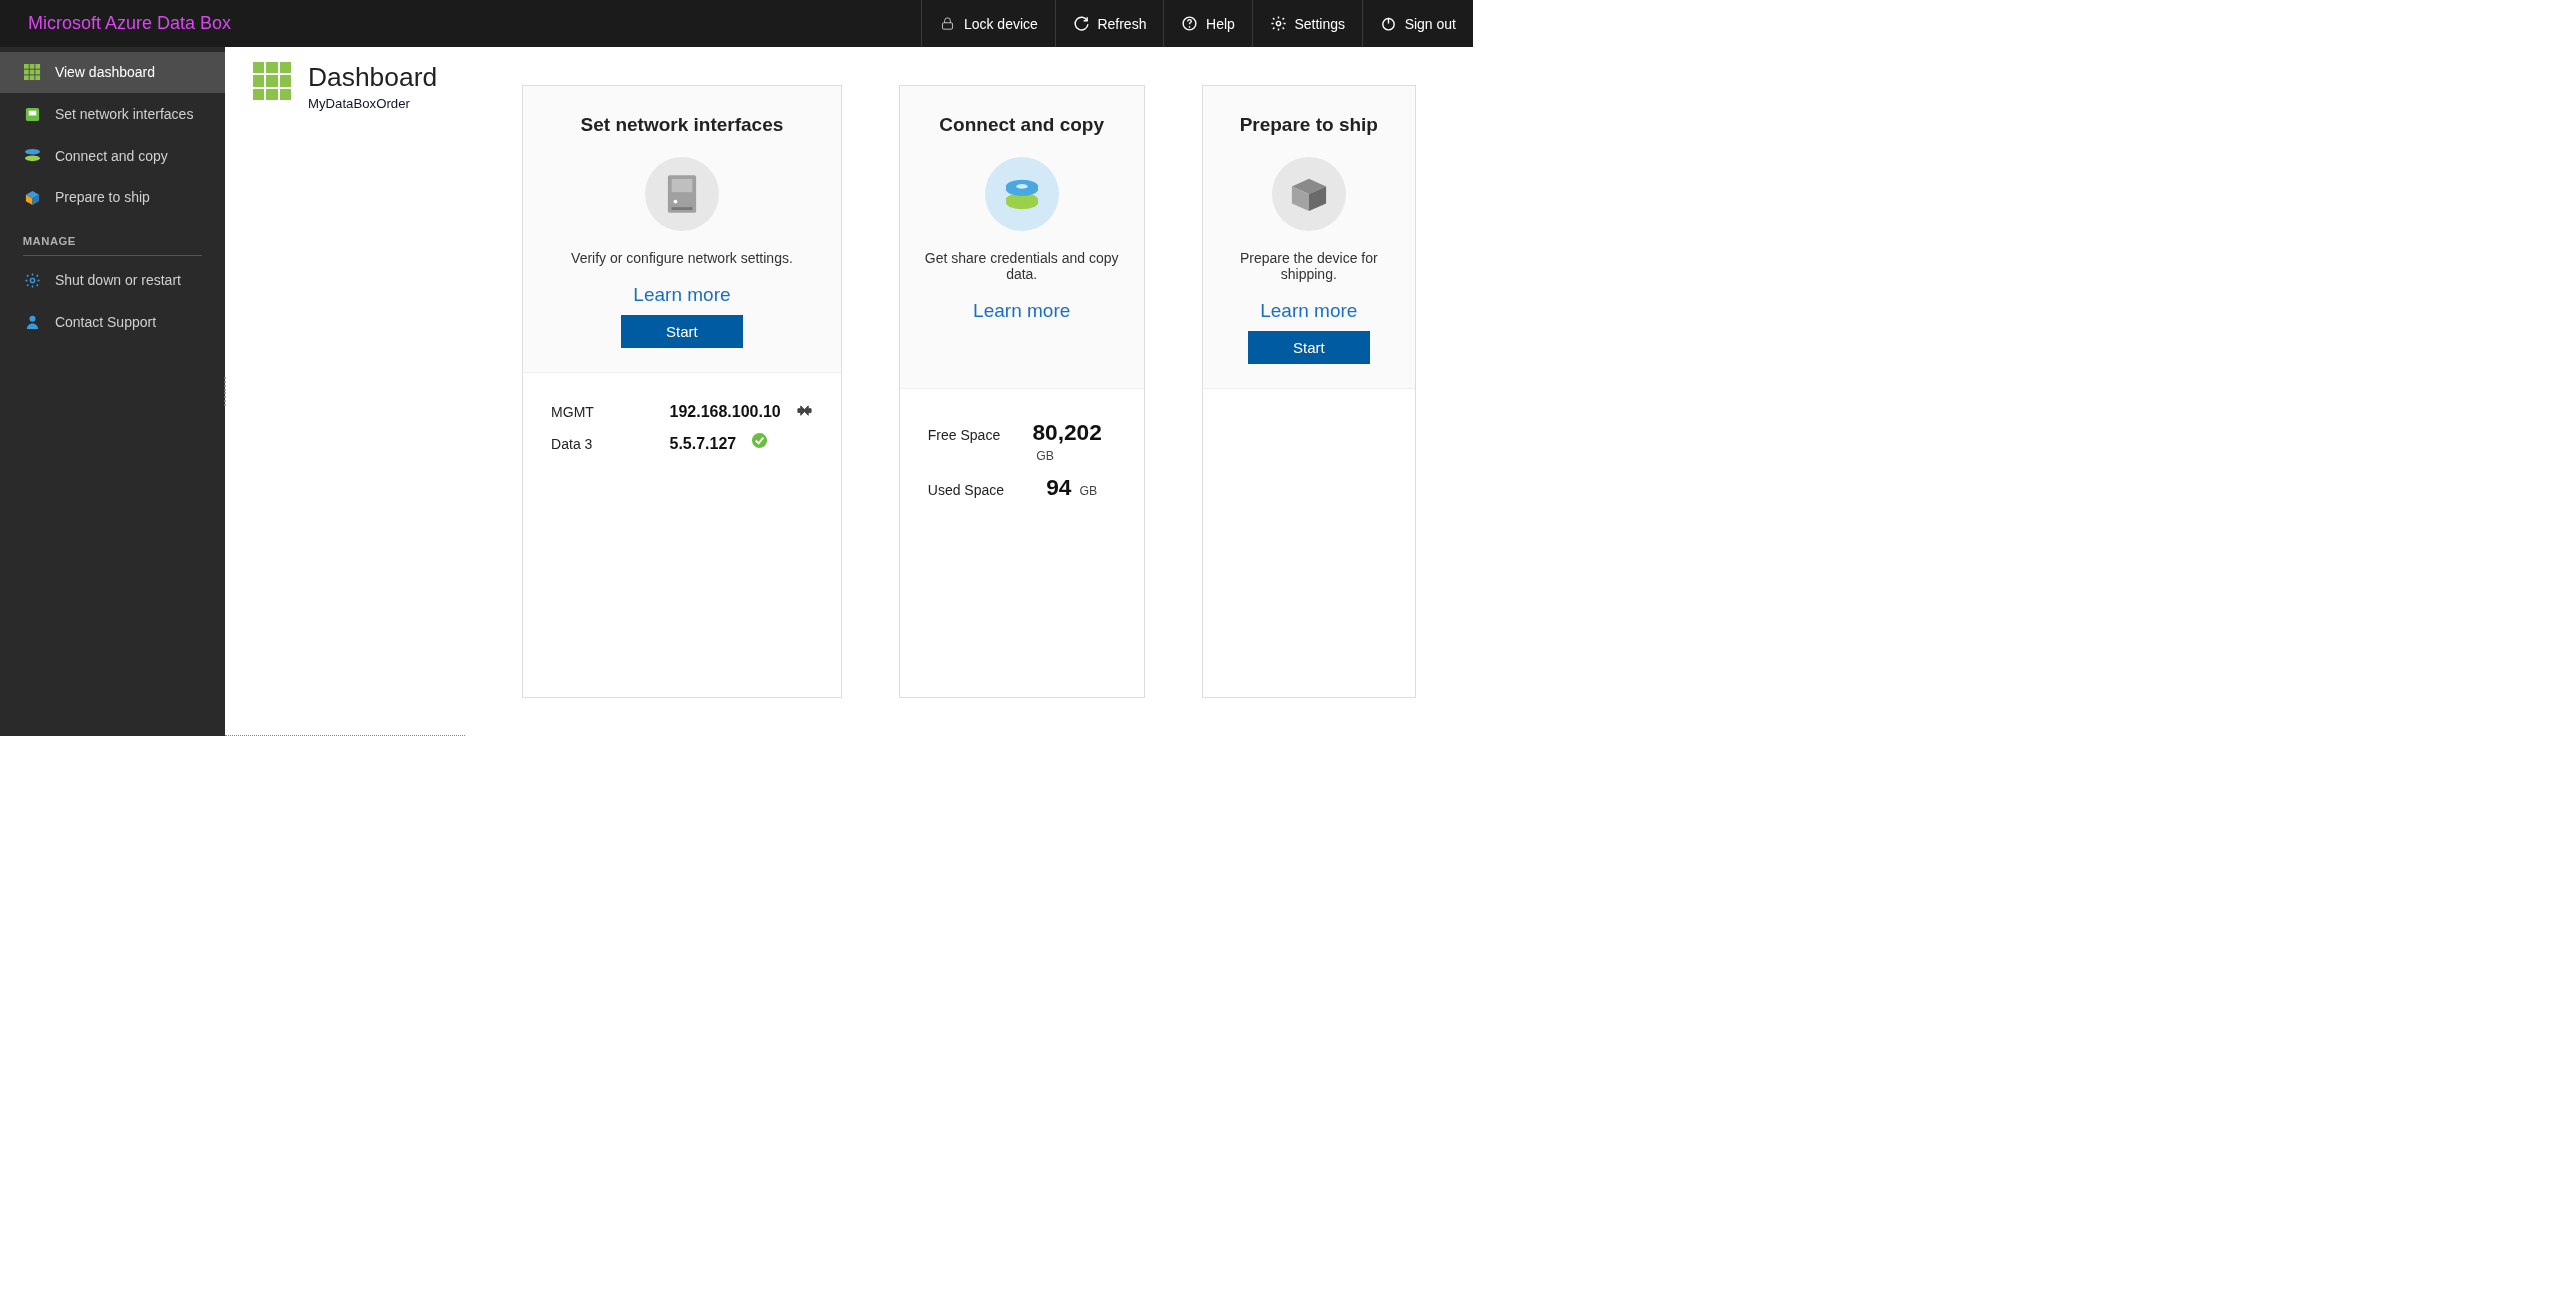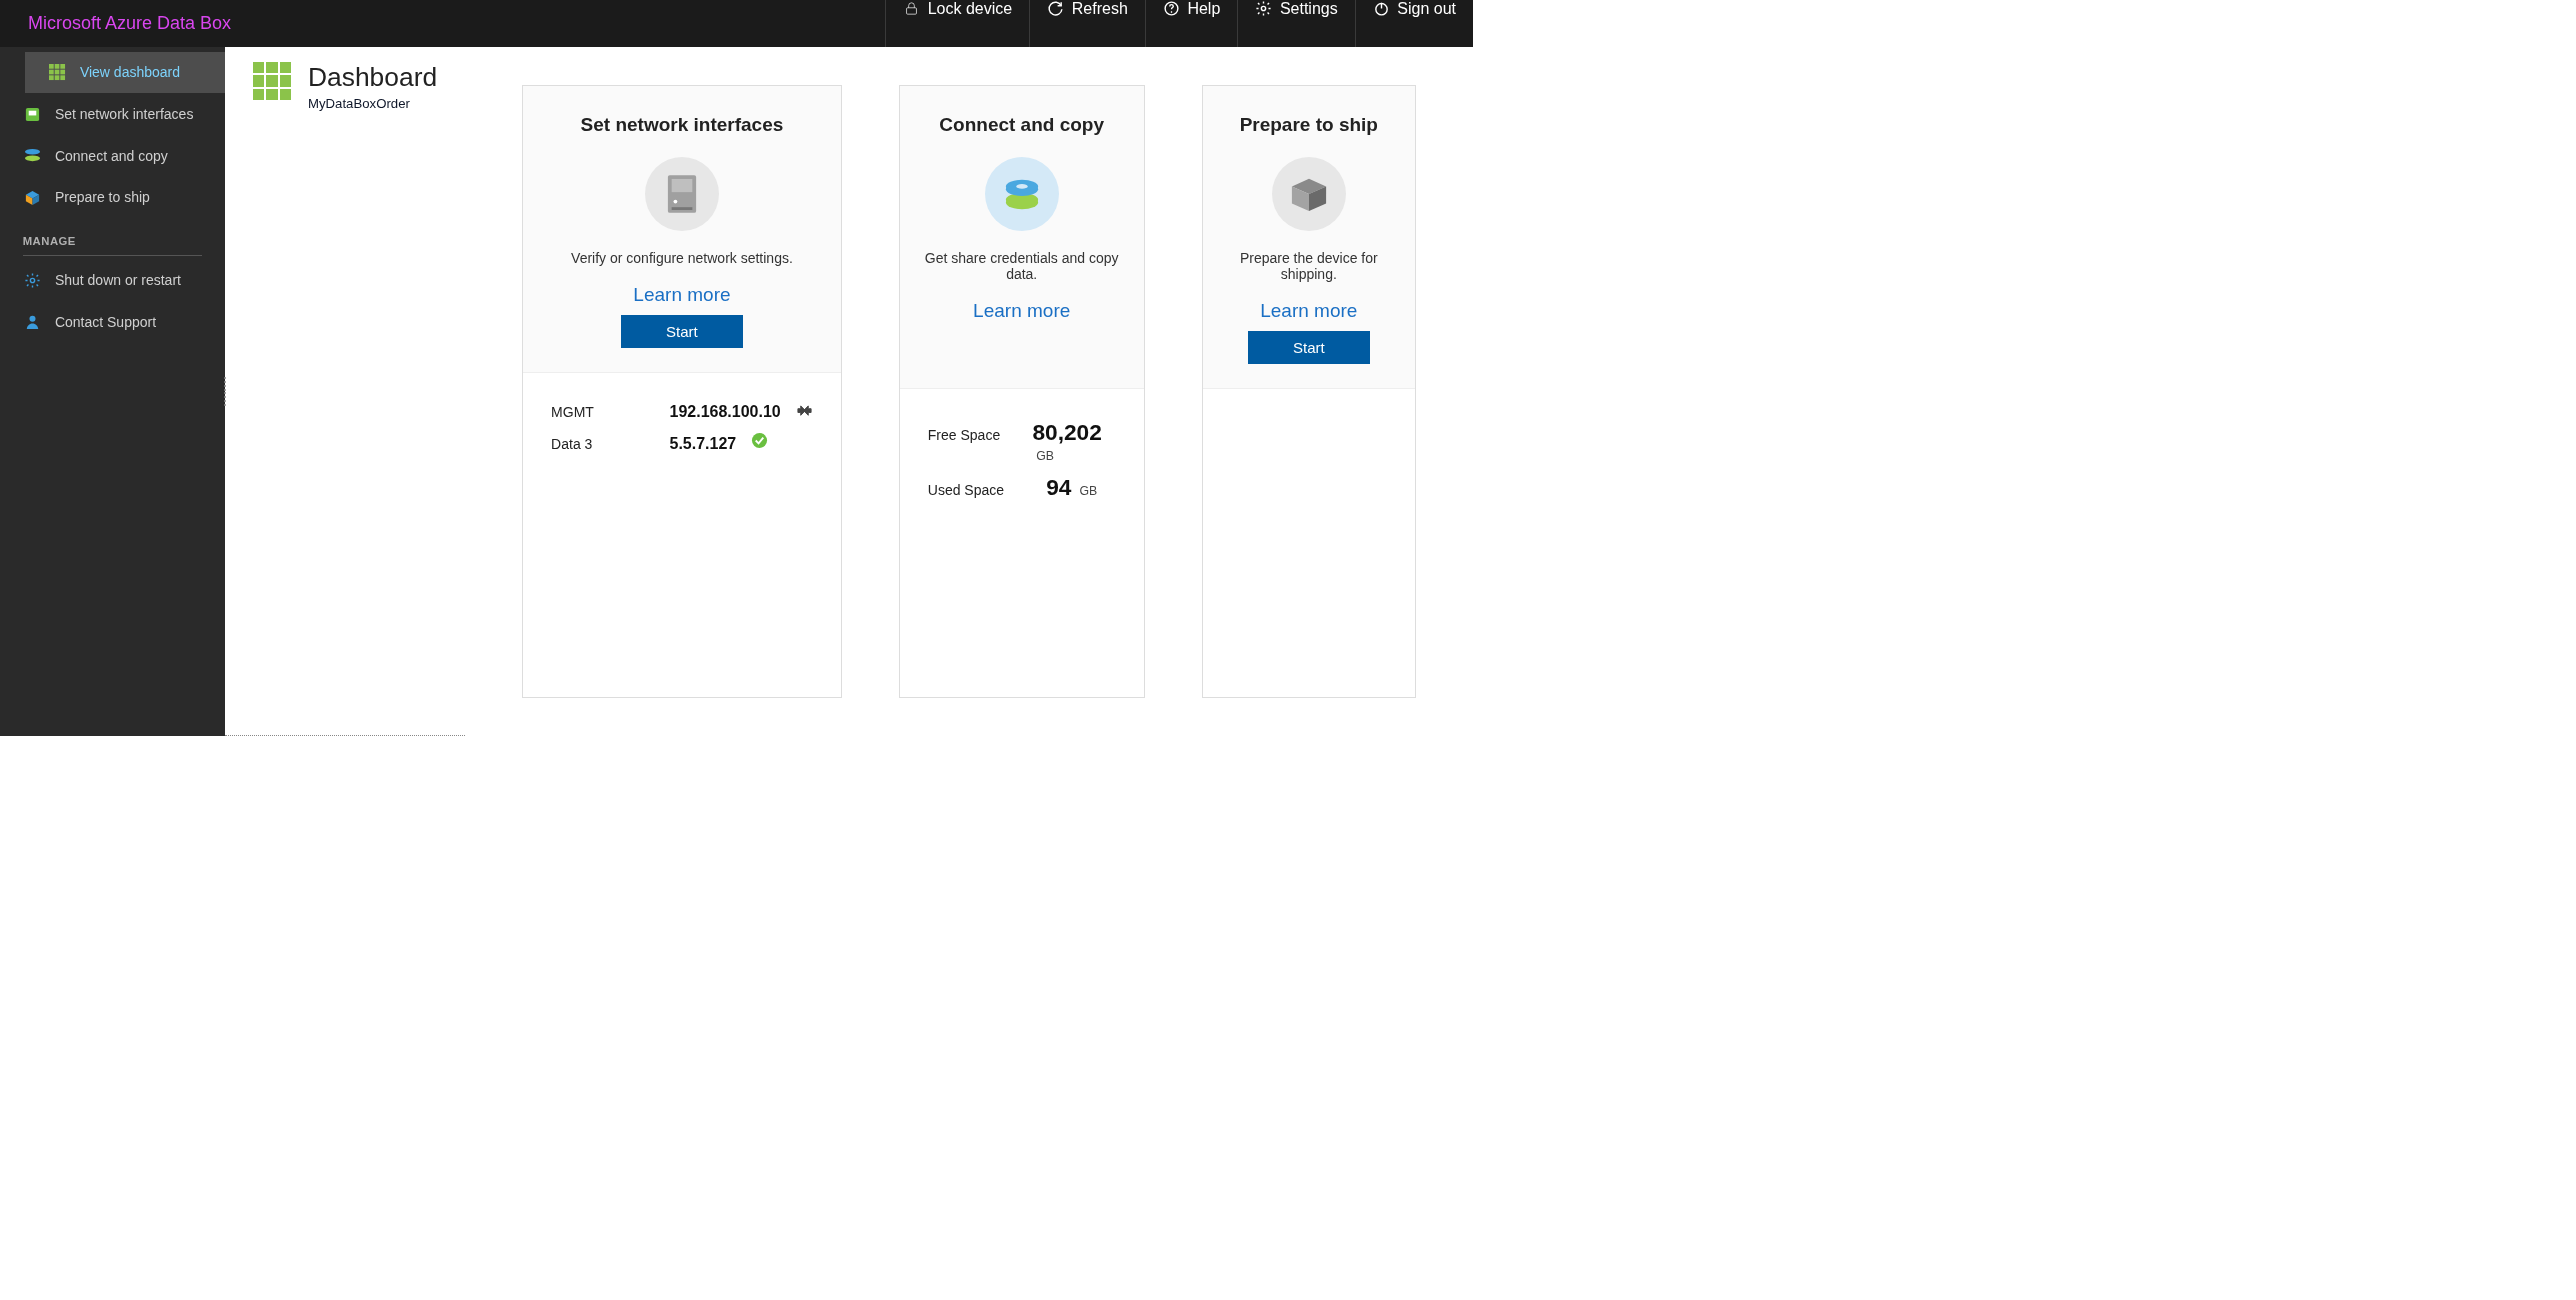--- a/index.html
+++ b/index.html
@@ -8,37 +8,37 @@
 .topbar {
   display: flex; justify-content: space-between; align-items: stretch;
   background: #1b1b1b; height: 47px; color: #fff;
 }
 .brand {
   color: #d946ef; font-size: 18px; font-weight: 400;
   display: flex; align-items: center; padding: 0 28px;
 }
 .topbar-right { display: flex; }
 .topbar-btn {
-  display: flex; align-items: flex-start; gap: 7.6px;
+  display: flex; align-items: center; gap: 7.6px;
   padding: 0 17px; border-left: 0.9px solid #3a3a3a; cursor: pointer;
-  font-size: 16px;
+  font-size: 14px;
 }
 .topbar-btn svg { width: 17px; height: 17px; stroke: #fff; fill: none; }
 
 .main { display: flex; flex: 1; overflow: hidden; }
 
 .sidebar {
   background: #2a2a2a; width: 225px; color: #d0d0d0;
   display: flex; flex-direction: column; padding-top: 4.7px; position: relative;
 }
 .side-item {
   display: flex; align-items: center; gap: 13.2px;
   padding: 12.3px 22.7px; font-size: 14px; cursor: pointer;
 }
-.side-item.active { background: #4d4d4d; color: #7dd3fc; margin-left: 25px; }
+.side-item.active { background: #4d4d4d; color: #ffffff; }
 .side-item .sicon { width: 19px; display: flex; justify-content: center; }
 .side-heading {
   padding: 17px 22.7px 7.6px; font-size: 11.3px; letter-spacing: 0.5px;
   color: #b0b0b0; font-weight: 600;
 }
 .side-divider { height: 0.9px; background: #555; margin: 0 22.7px 3.8px; }
 .sidebar-handle {
   position: absolute; right: -2.8px; top: 50%; transform: translateY(-50%);
   width: 5.7px; height: 34px; display: flex; flex-direction: column; gap: 1.9px;
   justify-content: center; align-items: center;

